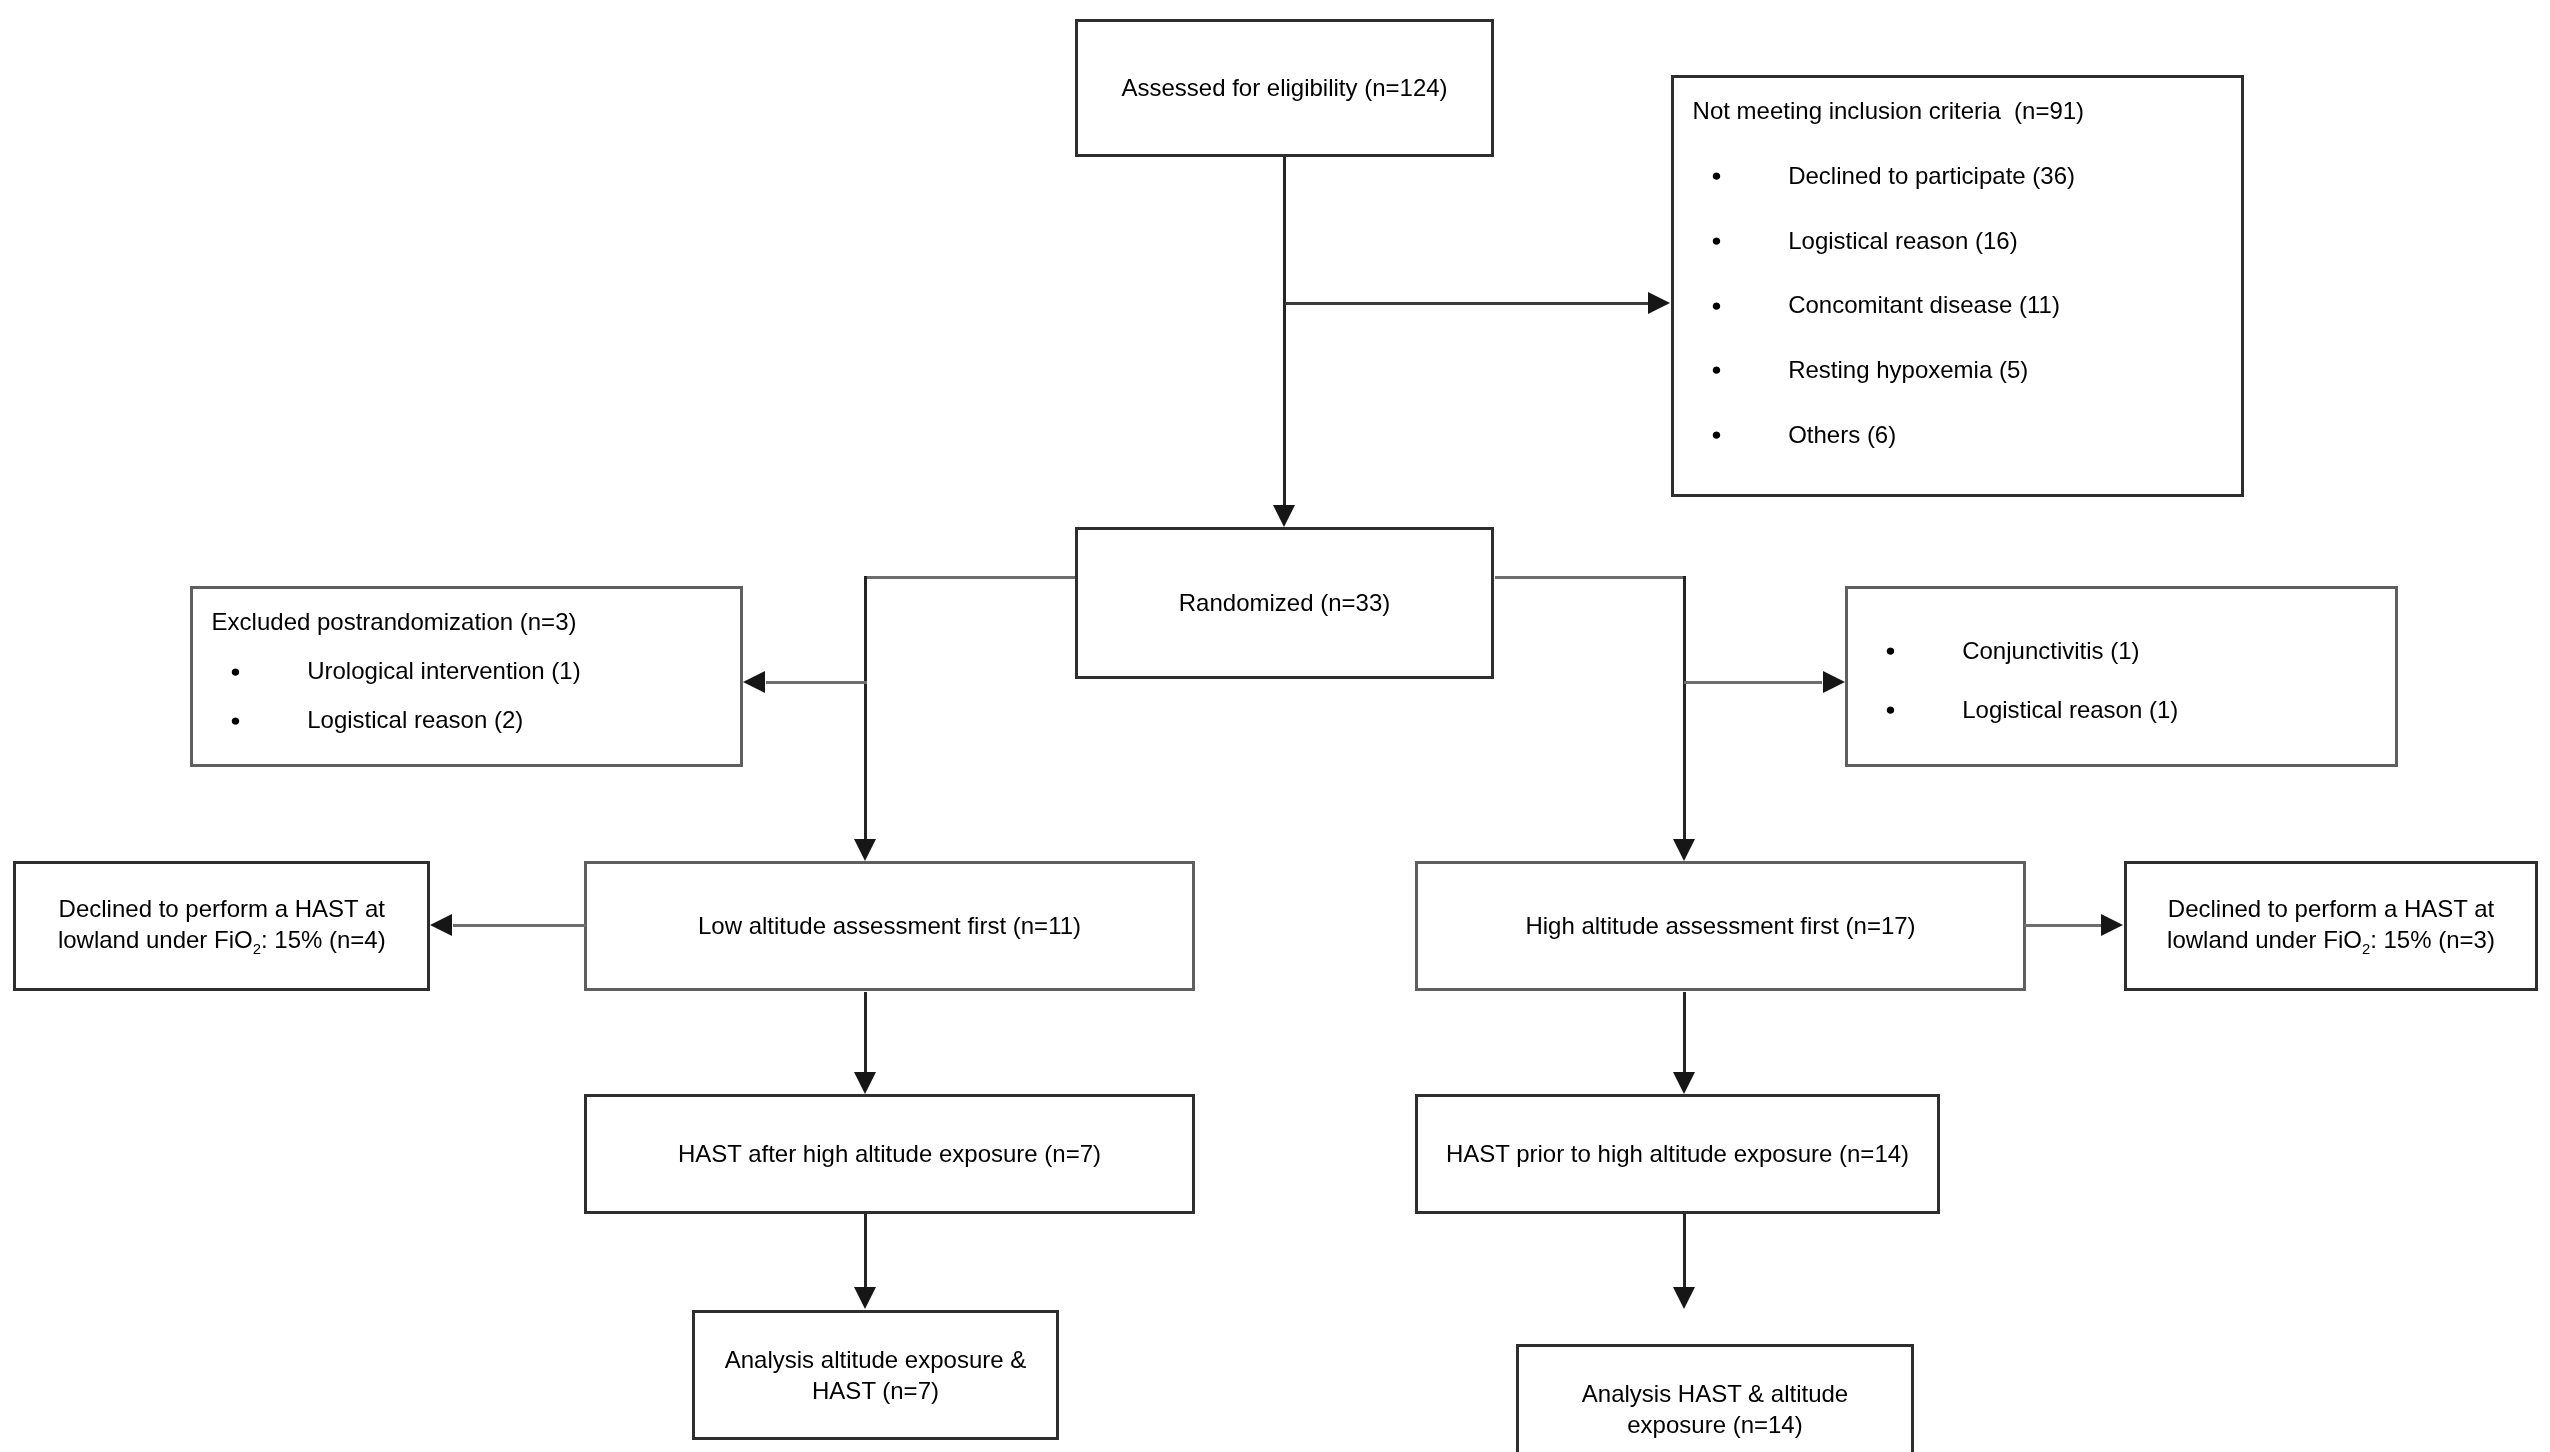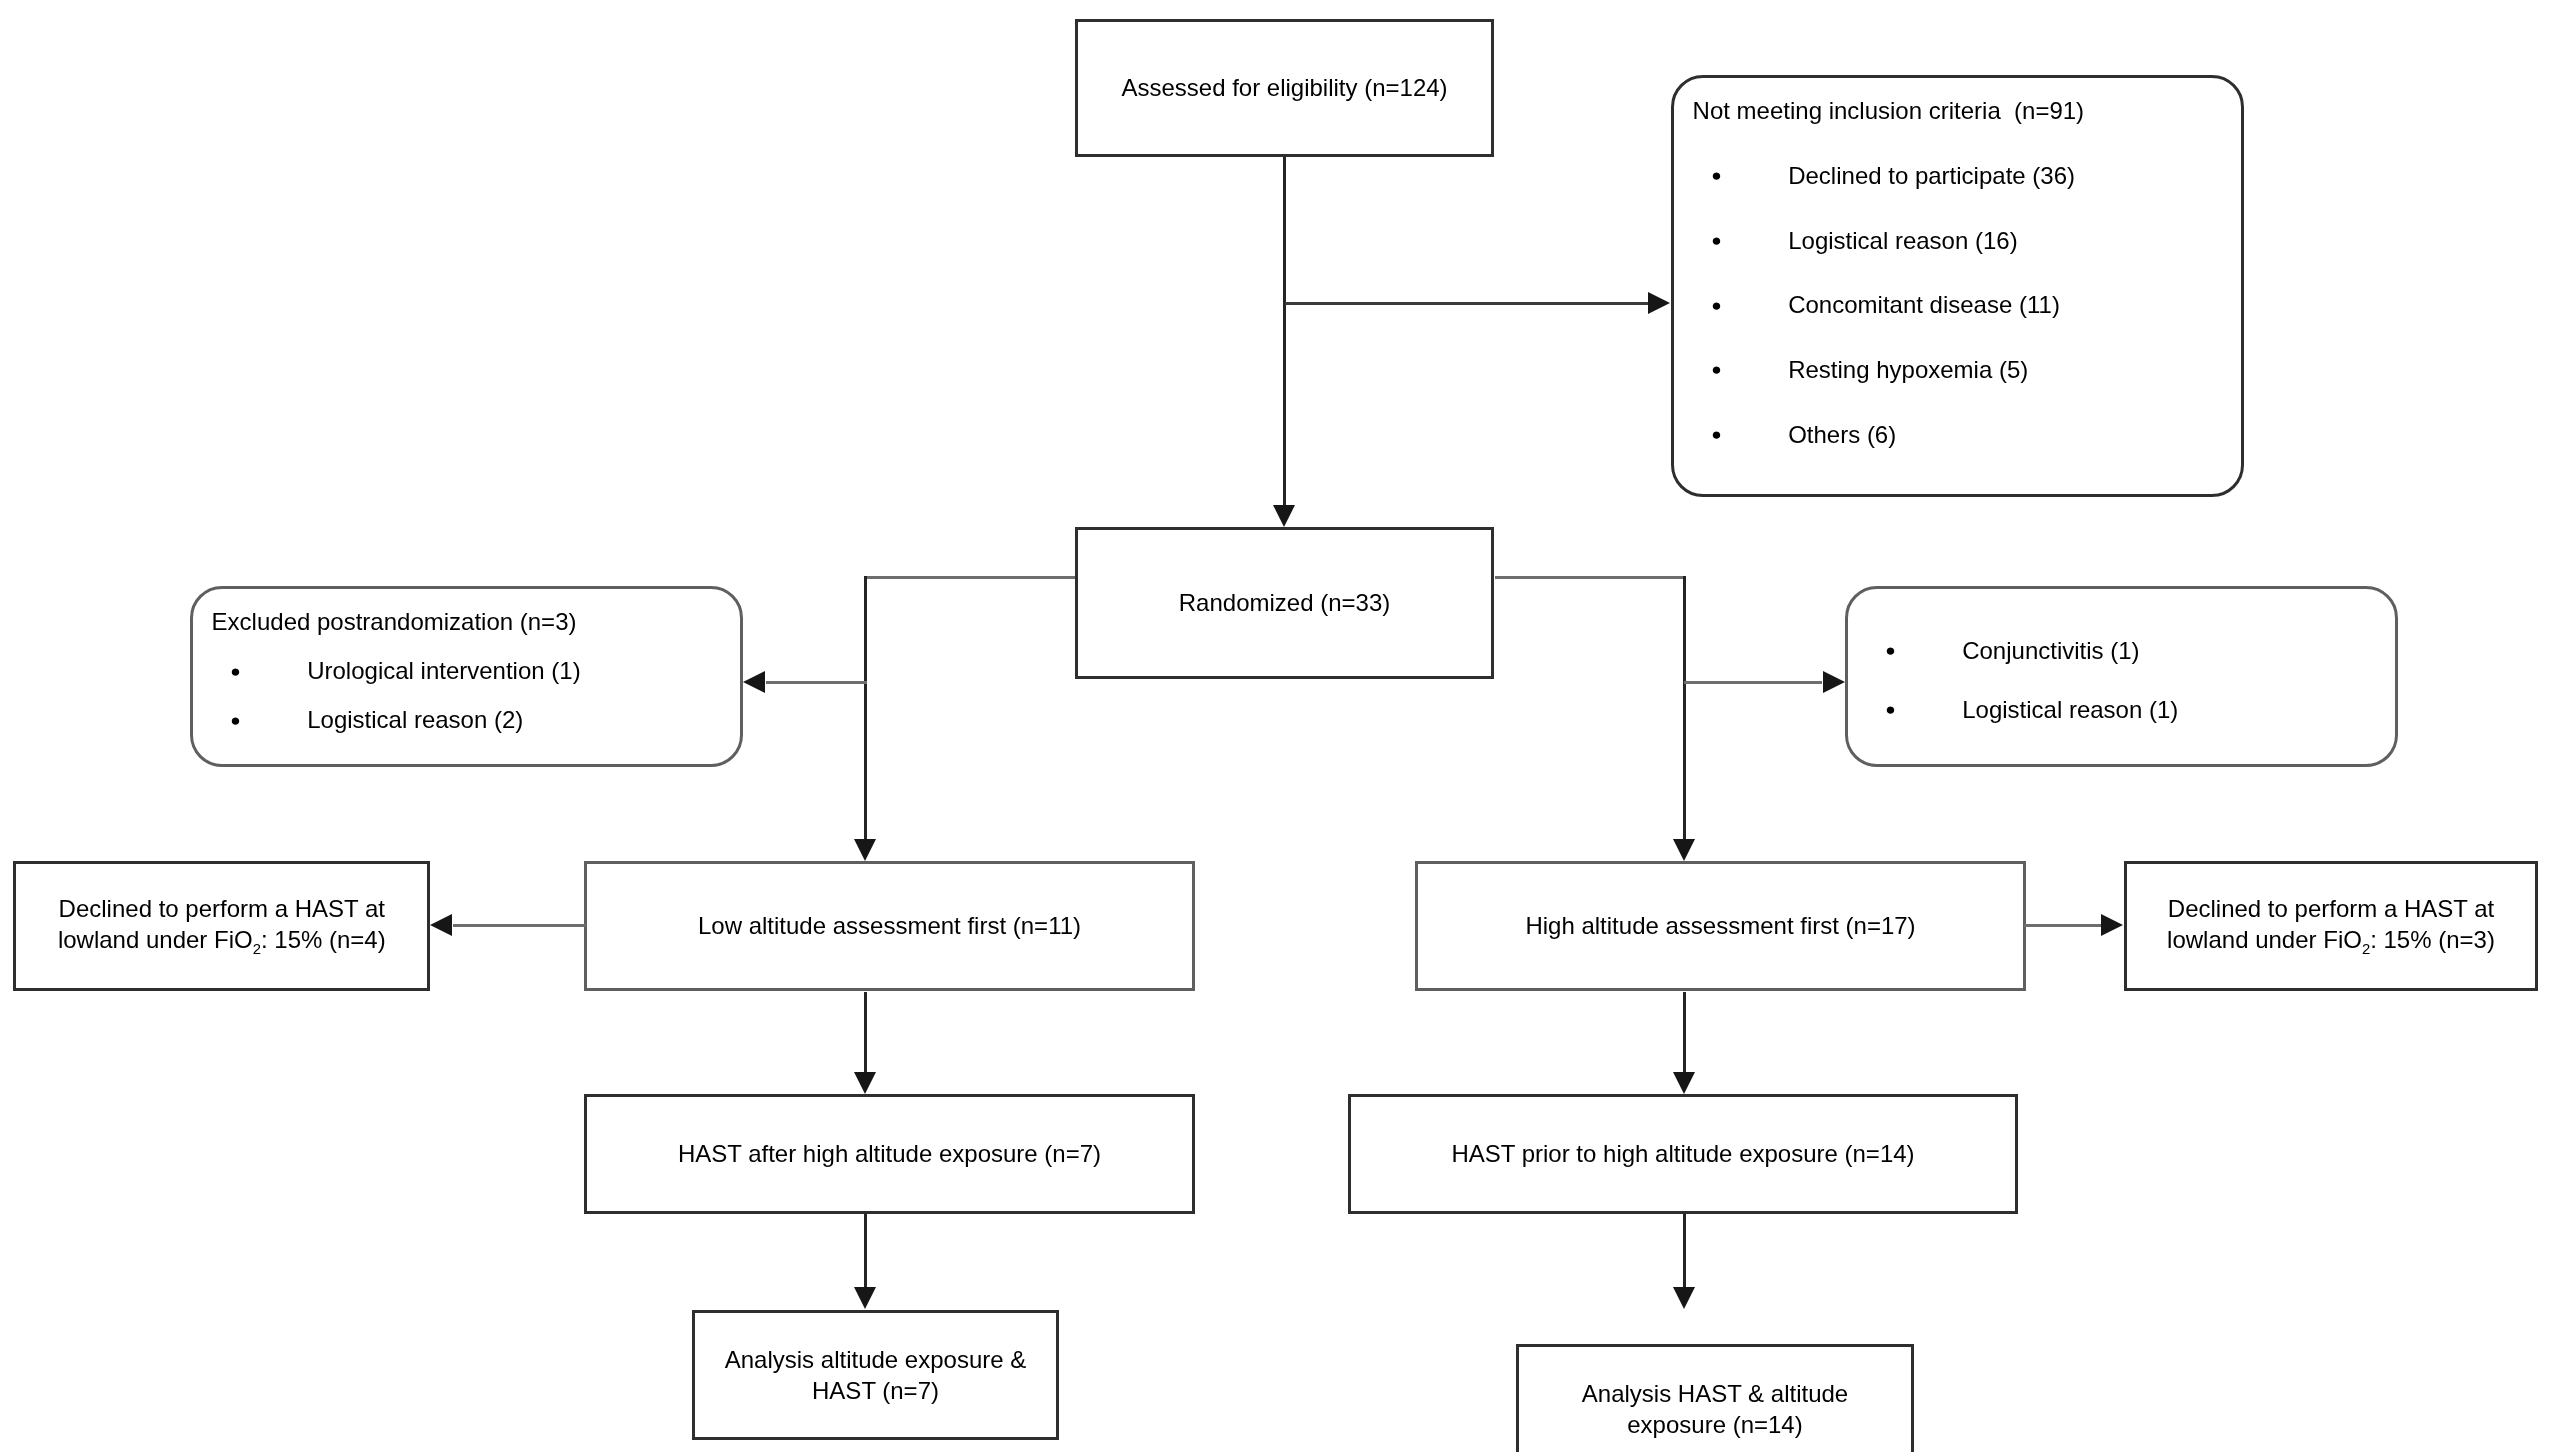--- a/index.html
+++ b/index.html
@@ -25,21 +25,20 @@
     line-height:1.3;
   }
   .b-gray{border-color:#5f5f5f;}
   .lbl{width:100%;}
   .listbox{
     flex-direction:column;
     align-items:stretch;
     justify-content:flex-start;
     text-align:left;
     padding:17.3px 18.6px 10.7px 18.6px;
-    border-radius:32px;
   }
   .listbox .title{flex:0 0 auto;}
   .pre{white-space:pre-wrap;}
   .listbox ul{
     list-style:none;
     margin:0;padding:0;
     flex:1 1 auto;
     display:flex;
     flex-direction:column;
     justify-content:space-evenly;
@@ -144,21 +143,21 @@
   </div>
 
   <div class="box" style="left:2124px;top:861px;width:414px;height:130px;padding:0 10.7px">
     <div class="lbl"><span>Declined to perform a HAST at lowland under FiO</span><sub class="sub">2</sub><span>: 15% (n=3)</span></div>
   </div>
 
   <div class="box" style="left:584px;top:1094px;width:611px;height:120px">
     <div class="lbl">HAST after high altitude exposure (n=7)</div>
   </div>
 
-  <div class="box" style="left:1348px;top:1094px;width:670px;height:120px">
+  <div class="box" style="left:1415px;top:1094px;width:525px;height:120px">
     <div class="lbl">HAST prior to high altitude exposure (n=14)</div>
   </div>
 
   <div class="box" style="left:692px;top:1310px;width:367px;height:130px;padding:0 19px">
     <div class="lbl">Analysis altitude exposure &amp; HAST (n=7)</div>
   </div>
 
   <div class="box" style="left:1516px;top:1344px;width:398px;height:130px;padding:0 38px">
     <div class="lbl">Analysis HAST &amp; altitude exposure (n=14)</div>
   </div>

